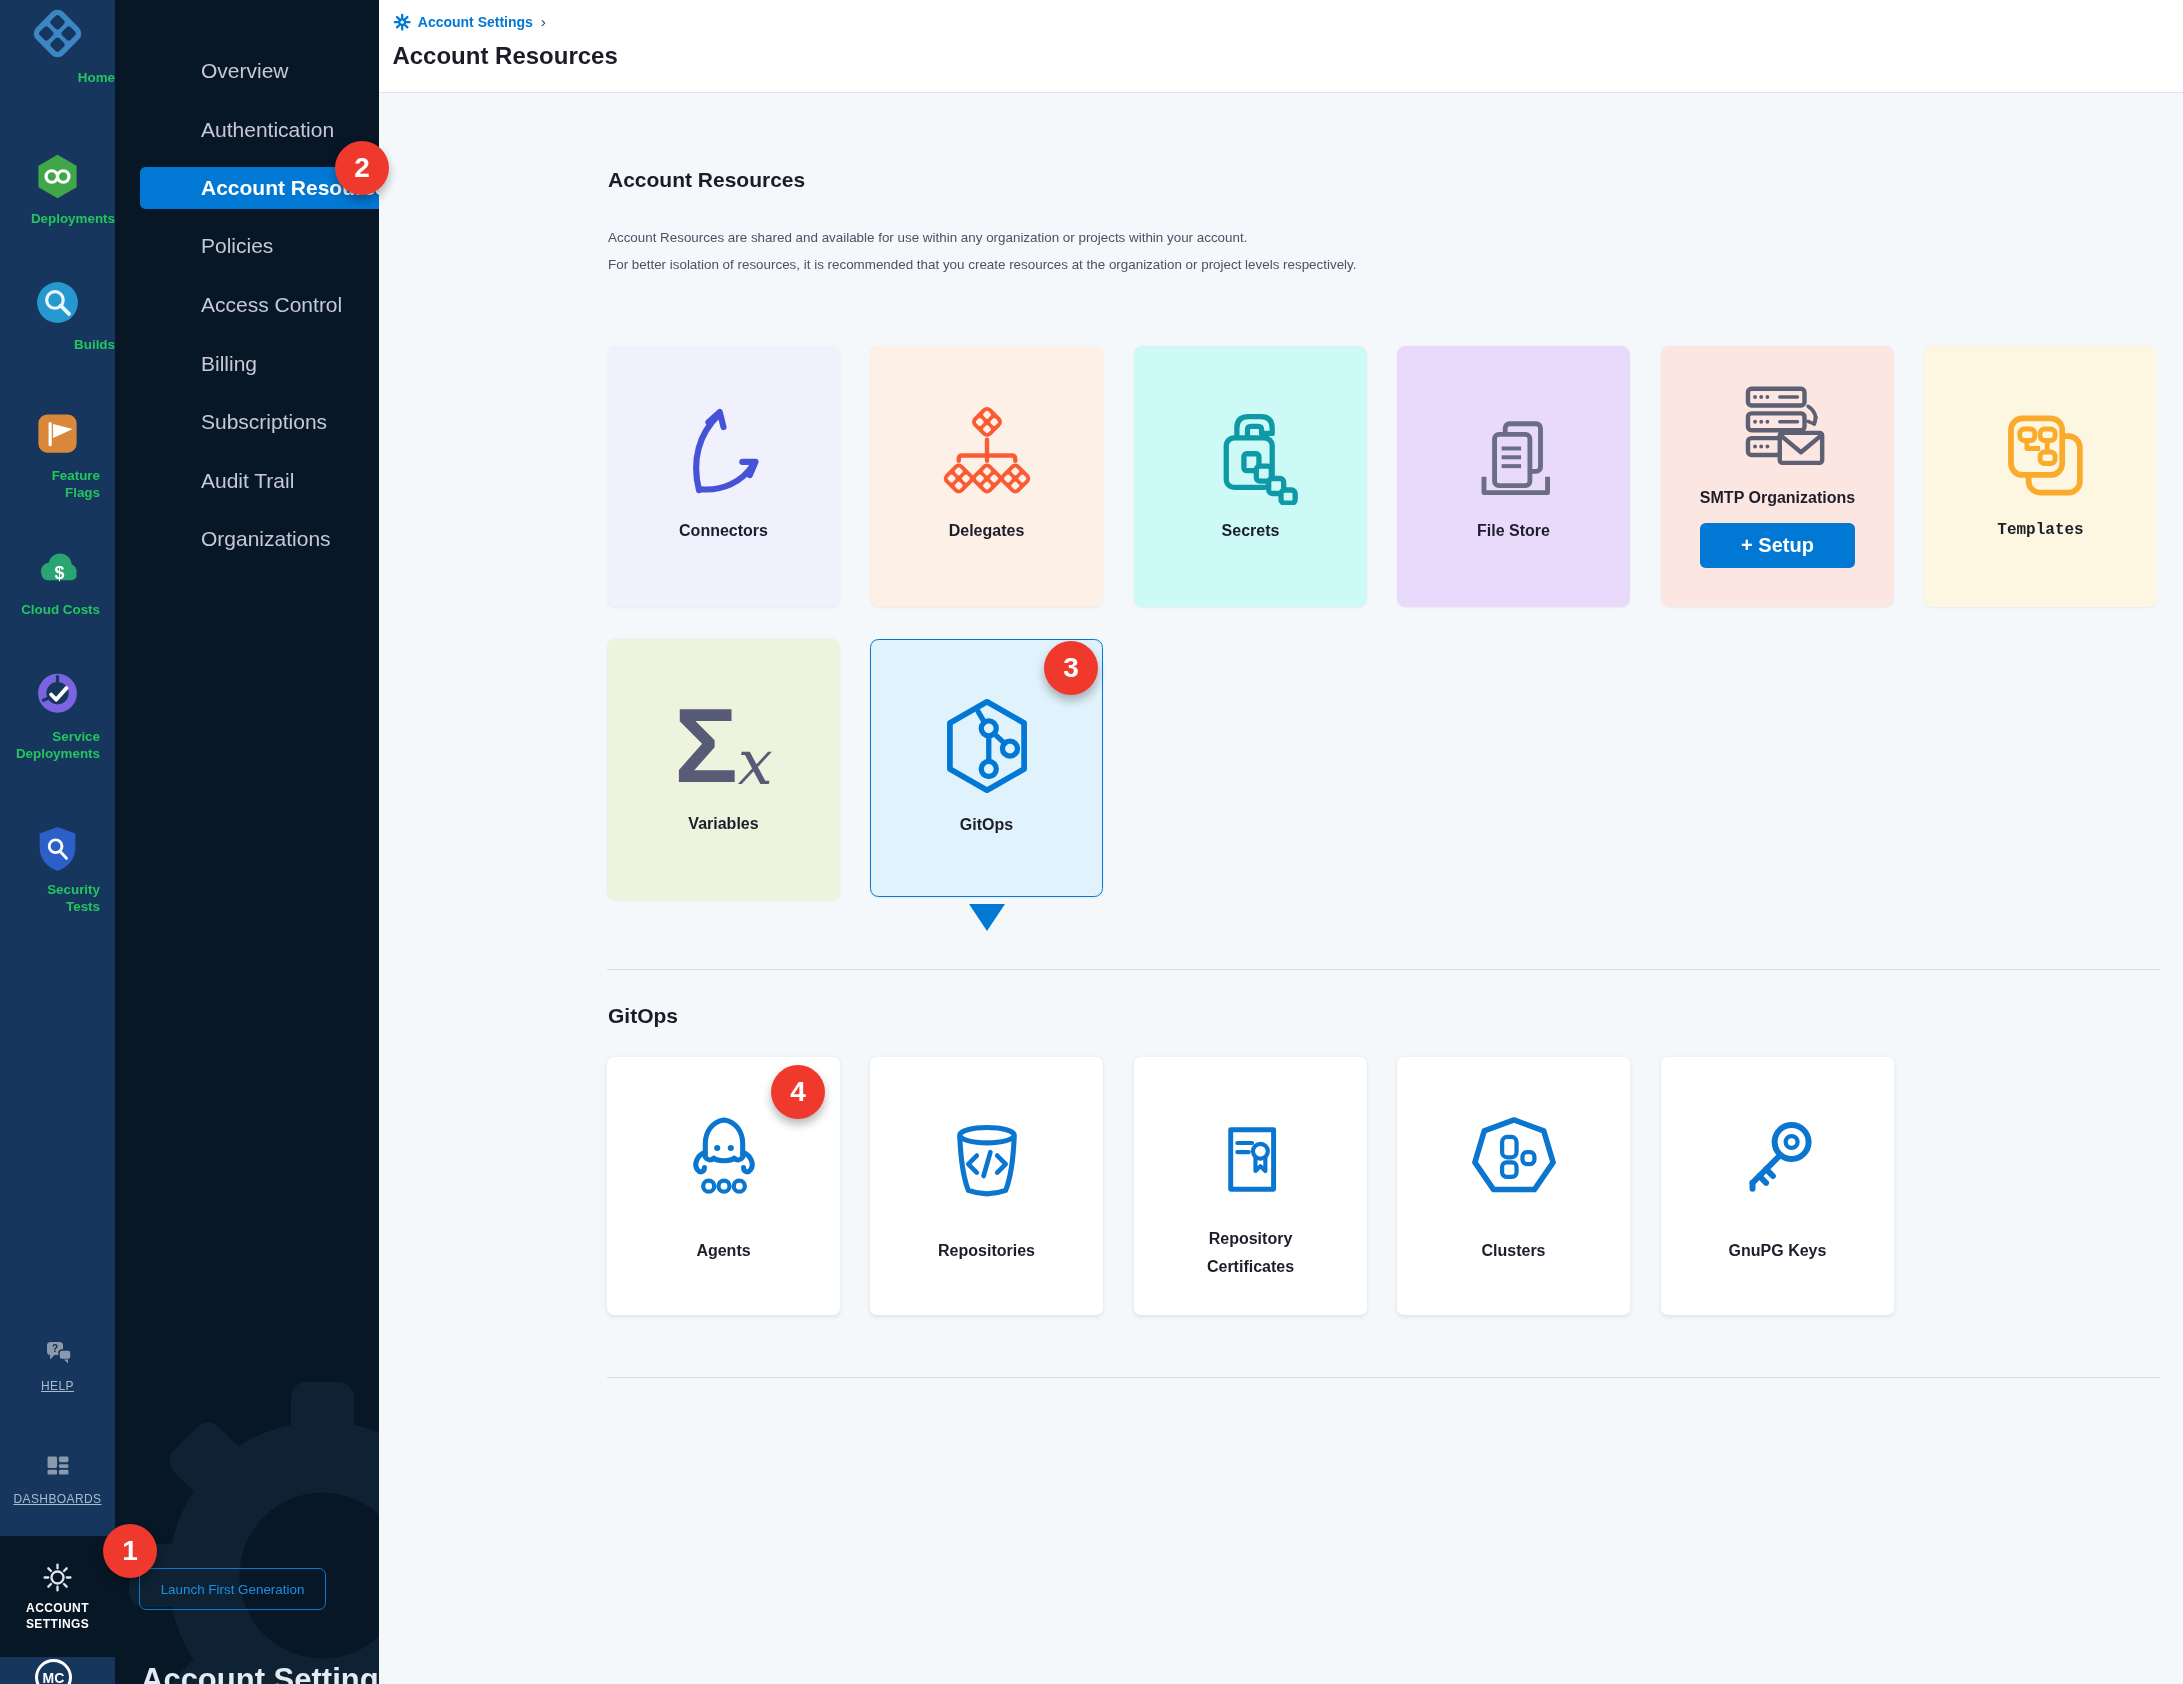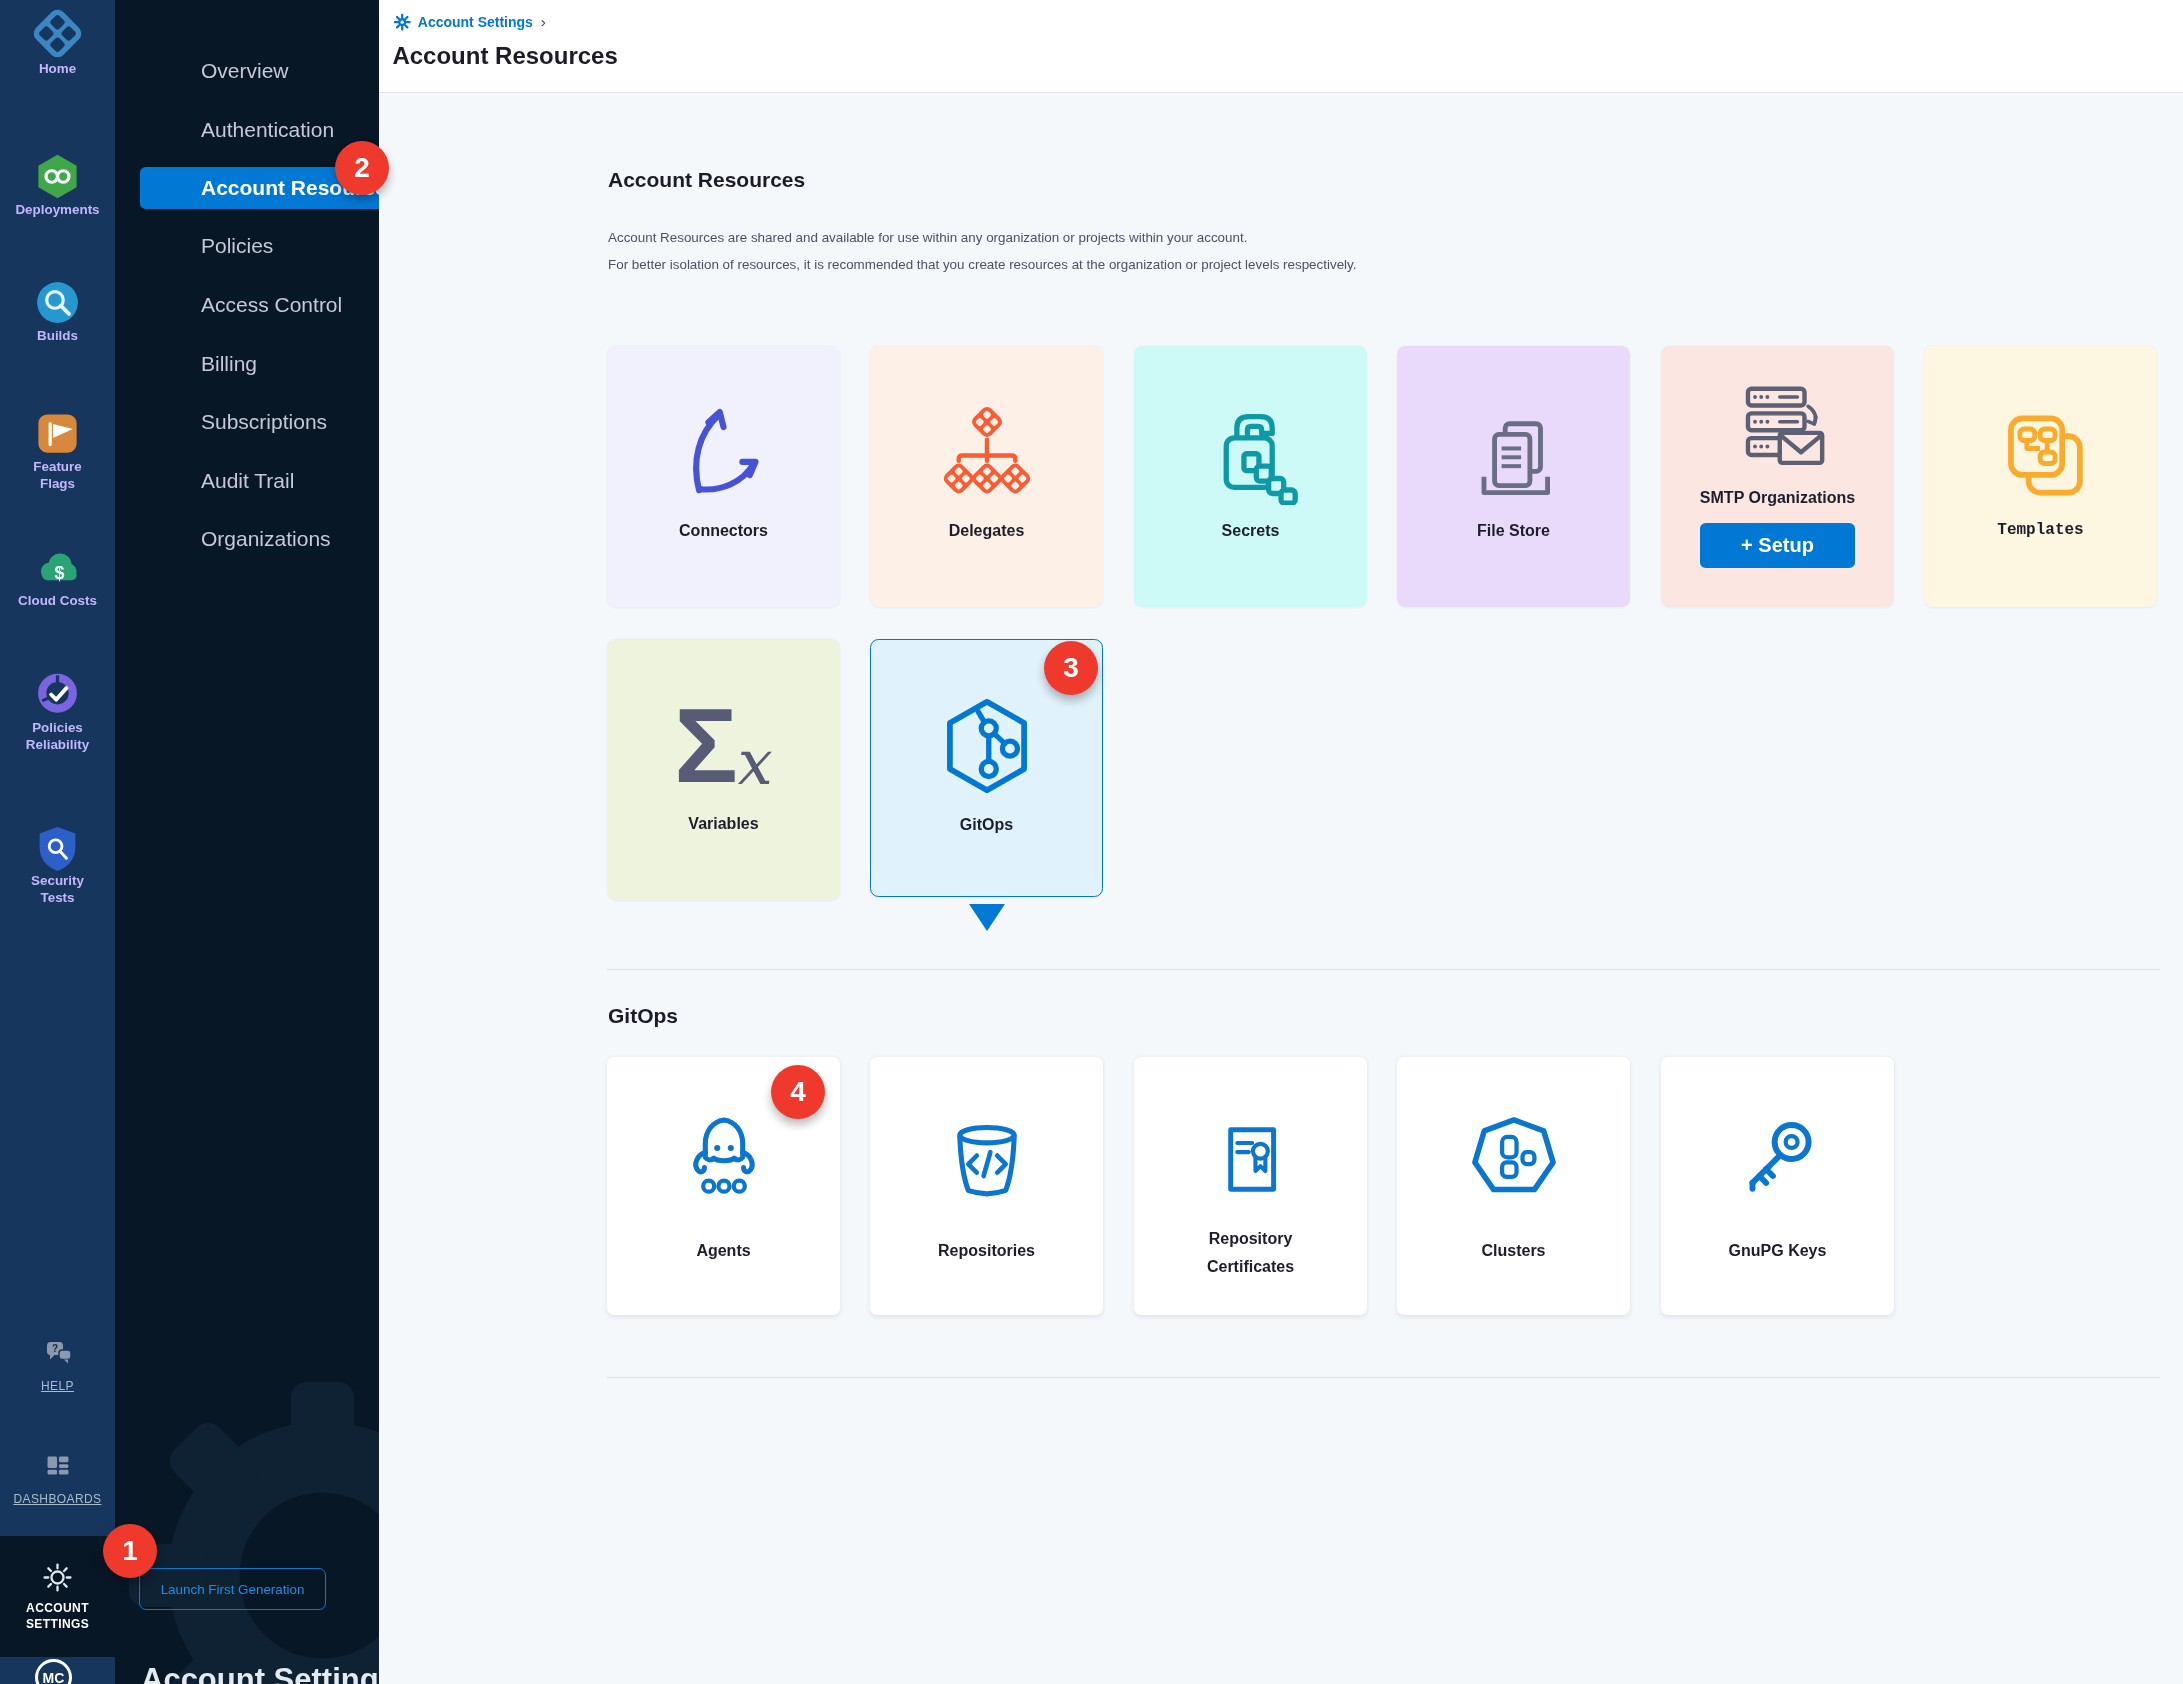--- a/index.html
+++ b/index.html
@@ -3,21 +3,21 @@
 <meta charset="utf-8">
 <style>
   html,body{margin:0;padding:0;background:#f4f8fb;}
   #app{position:relative;width:2183px;height:1685px;overflow:hidden;
        font-family:"Liberation Sans",sans-serif;-webkit-font-smoothing:antialiased;}
 
   
   .rail{position:absolute;left:0;top:0;width:115px;height:1685px;background:#16365e;}
   .rail-item{position:absolute;left:0;width:115px;text-align:center;cursor:pointer;}
   .rail-item svg{display:block;margin:0 auto;}
-  .rail-label{margin-top:0;font-size:13.4px;font-weight:600;color:#c4b5fd;line-height:1.25;}
+  .rail-label{margin-top:9px;font-size:13.4px;font-weight:600;color:#22c55e;line-height:1.25;text-align:right;}
   .rail-label.two{width:85px;margin-left:auto;margin-right:auto;}
   .util-label{margin-top:5.6px;font-size:12px;color:#a9bccd;letter-spacing:0.4px;text-decoration:underline;}
   .acct-block{position:absolute;left:0;top:1536px;width:115px;height:121px;background:#081726;}
   .acct-label{margin-top:4.2px;font-size:12px;font-weight:700;color:#ffffff;letter-spacing:0.4px;
               width:79px;margin-left:auto;margin-right:auto;line-height:1.35;}
   .avatar{position:absolute;left:35px;top:1659px;width:37px;height:37px;border:3.5px solid #fff;
           border-radius:50%;color:#fff;font-size:14px;font-weight:700;display:flex;
           align-items:center;justify-content:center;background:#16365e;box-sizing:border-box;}
 
   
@@ -150,21 +150,21 @@
       <div class="rail-label two">Cloud Costs</div>
     </div>
 
     <div class="rail-item" style="top:669px">
       <svg width="51" height="51" viewBox="0 0 80 80">
         <circle cx="40" cy="38" r="24" fill="none" stroke="#7a64df" stroke-width="13"></circle>
         <line x1="40" y1="10" x2="40" y2="24" stroke="#16365e" stroke-width="5"></line>
         <line x1="16" y1="50" x2="29" y2="44" stroke="#16365e" stroke-width="5"></line>
         <polyline points="30,40 38,48 54,30" fill="none" stroke="#fff" stroke-width="6" stroke-linecap="round" stroke-linejoin="round"></polyline>
       </svg>
-      <div class="rail-label two">Policies Reliability</div>
+      <div class="rail-label two">Service Deployments</div>
     </div>
 
     <div class="rail-item" style="top:822px">
       <svg width="51" height="51" viewBox="0 0 80 80">
         <path d="M40 8 L68 18 V40 C68 58 57 70 40 77 C23 70 12 58 12 40 V18 Z" fill="#2c5fc7"></path>
         <circle cx="37" cy="38" r="10" fill="none" stroke="#fff" stroke-width="4.5"></circle>
         <line x1="44" y1="46" x2="54" y2="57" stroke="#fff" stroke-width="4.5" stroke-linecap="round"></line>
       </svg>
       <div class="rail-label two">Security Tests</div>
     </div>

